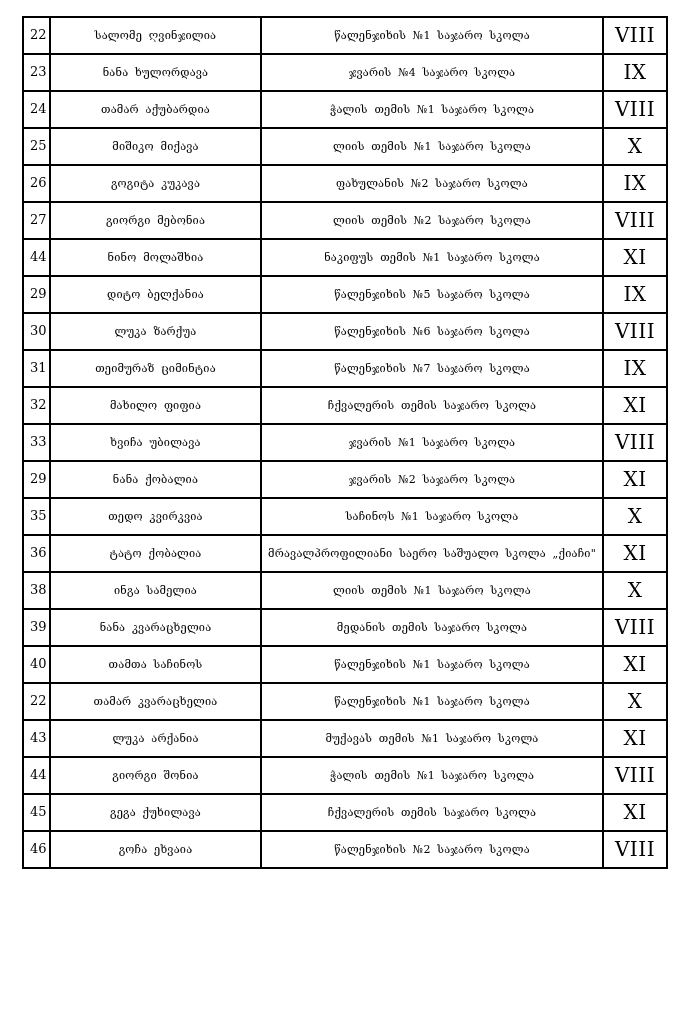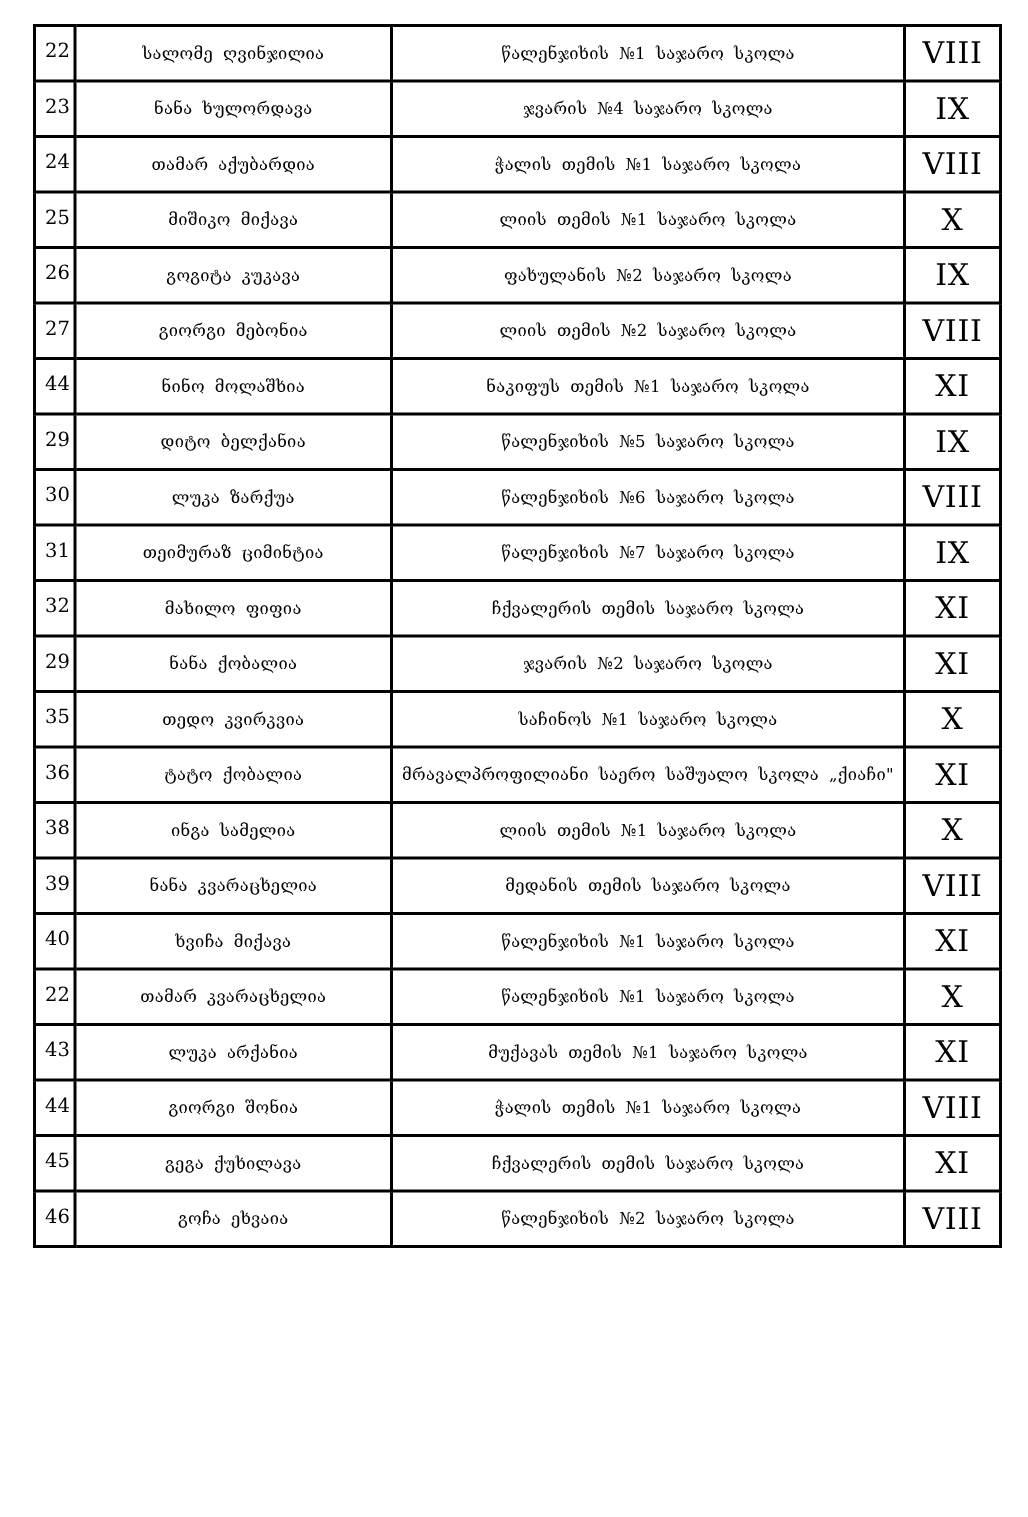--- a/index.html
+++ b/index.html
@@ -128,20 +128,26 @@
           <td class="school">წალენჯიხის №7 საჯარო სკოლა</td>
           <td class="grade">IX</td>
         </tr>
         <tr>
           <td class="no">32</td>
           <td class="name">მახილო ფიფია</td>
           <td class="school">ჩქვალერის თემის საჯარო სკოლა</td>
           <td class="grade">XI</td>
         </tr>
         <tr>
+          <td class="no">33</td>
+          <td class="name">ხვიჩა უბილავა</td>
+          <td class="school">ჯვარის №1 საჯარო სკოლა</td>
+          <td class="grade">VIII</td>
+        </tr>
+        <tr>
           <td class="no">29</td>
           <td class="name">ნანა ქობალია</td>
           <td class="school">ჯვარის №2 საჯარო სკოლა</td>
           <td class="grade">XI</td>
         </tr>
         <tr>
           <td class="no">35</td>
           <td class="name">თედო კვირკვია</td>
           <td class="school">საჩინოს №1 საჯარო სკოლა</td>
           <td class="grade">X</td>
@@ -159,21 +165,21 @@
           <td class="grade">X</td>
         </tr>
         <tr>
           <td class="no">39</td>
           <td class="name">ნანა კვარაცხელია</td>
           <td class="school">მედანის თემის საჯარო სკოლა</td>
           <td class="grade">VIII</td>
         </tr>
         <tr>
           <td class="no">40</td>
-          <td class="name">ხვიჩა მიქავა</td>
+          <td class="name">თამთა საჩინოს</td>
           <td class="school">წალენჯიხის №1 საჯარო სკოლა</td>
           <td class="grade">XI</td>
         </tr>
         <tr>
           <td class="no">22</td>
           <td class="name">თამარ კვარაცხელია</td>
           <td class="school">წალენჯიხის №1 საჯარო სკოლა</td>
           <td class="grade">X</td>
         </tr>
         <tr>

